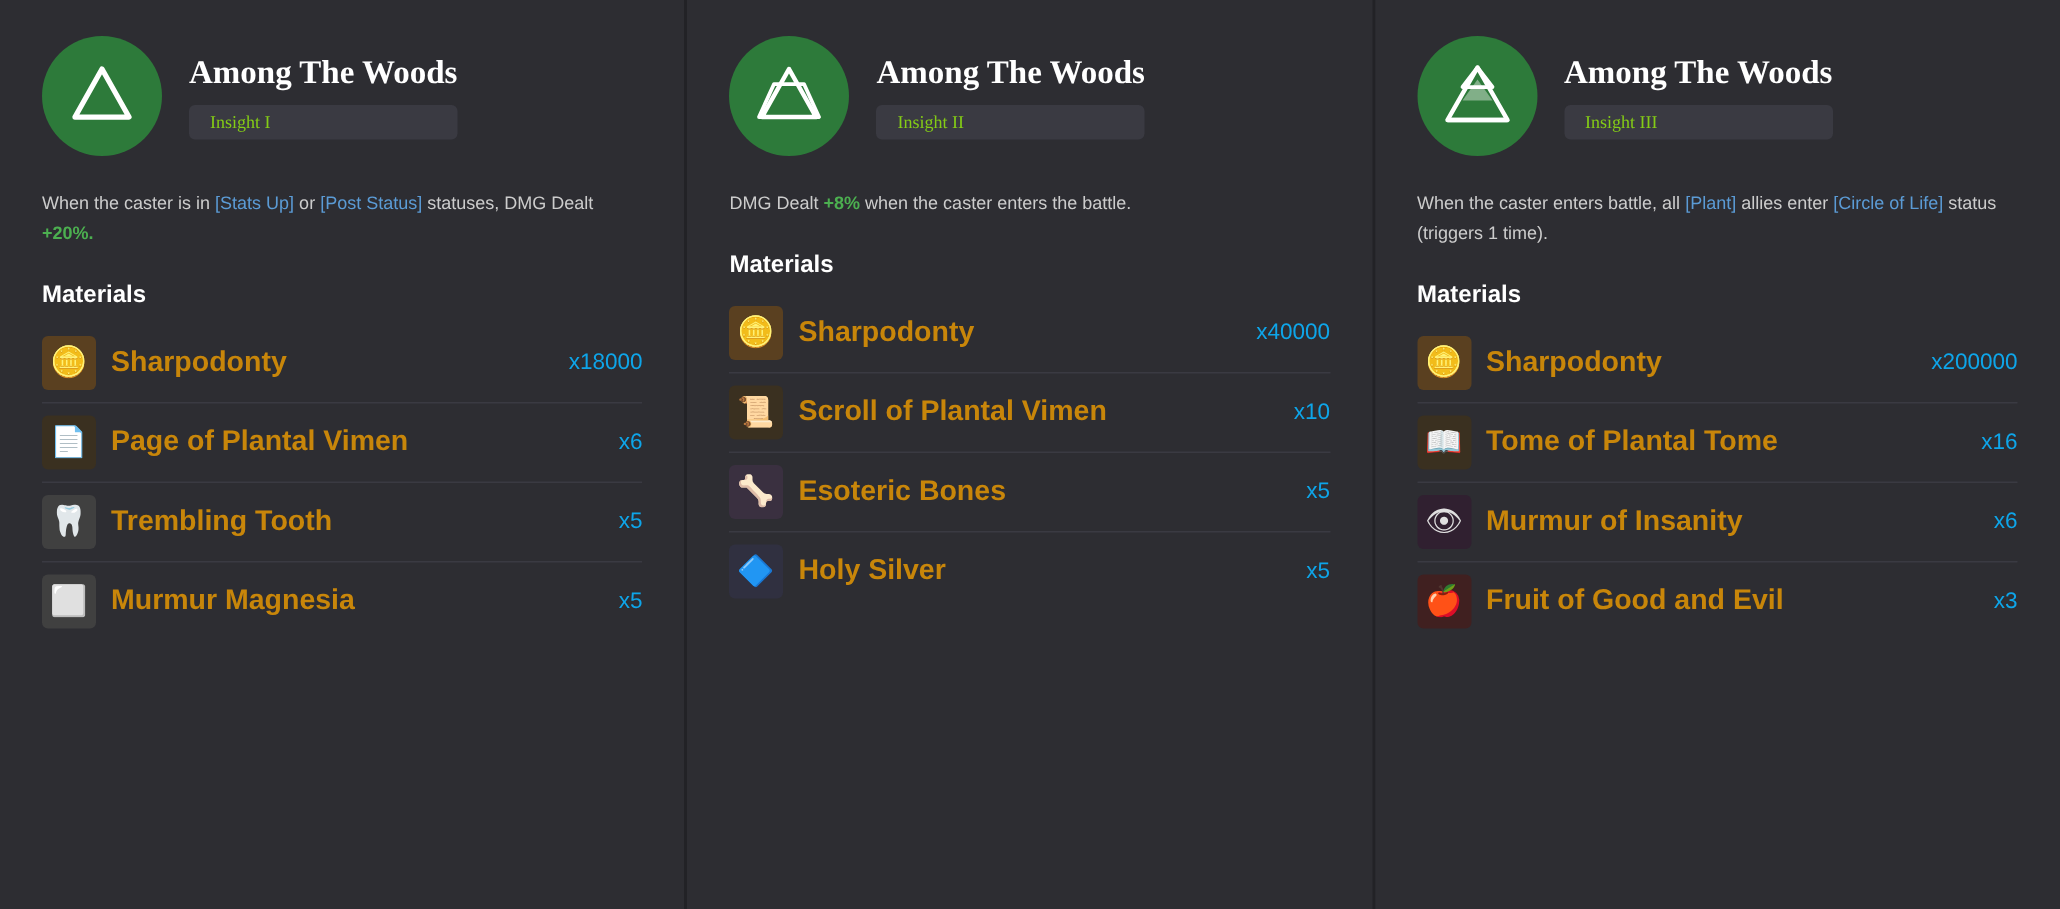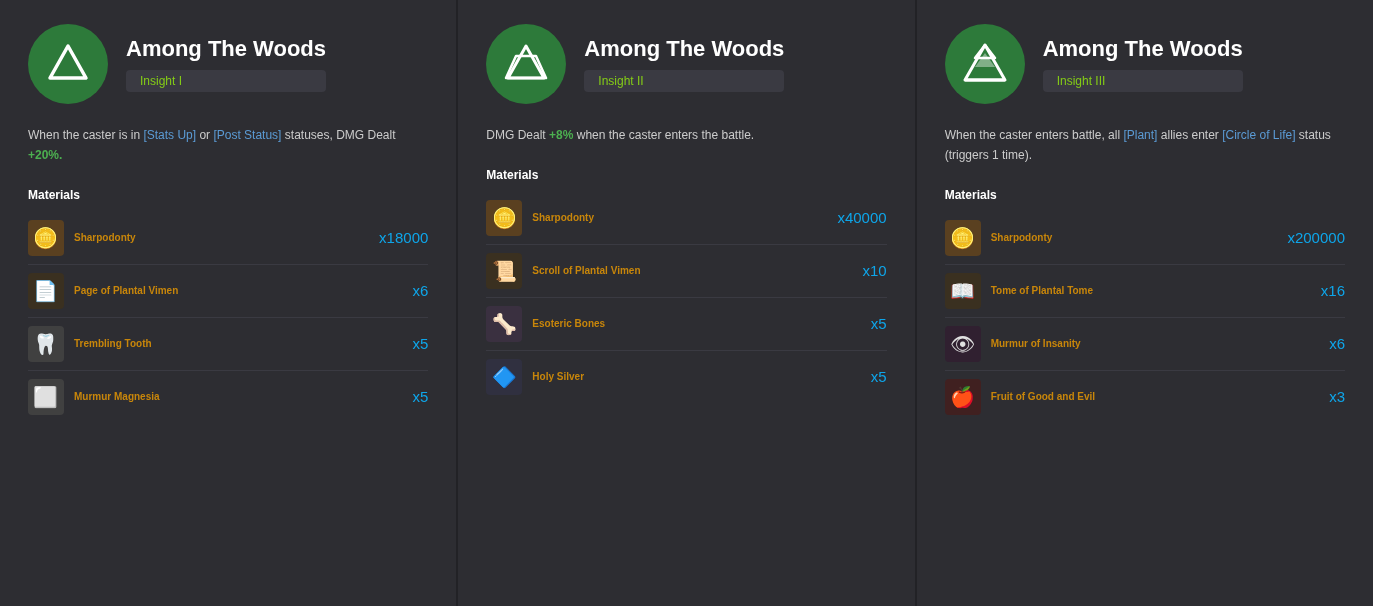--- a/index.html
+++ b/index.html
@@ -26,20 +26,21 @@
       gap: 0;
     }
     .panel:last-child {
       border-right: none;
     }
     .panel-header {
       display: flex;
       align-items: center;
       gap: 18px;
       margin-bottom: 22px;
+      font-family: Liberation Serif, serif;
     }
     .icon-circle {
       width: 80px;
       height: 80px;
       border-radius: 50%;
       background: #2d7a3a;
       display: flex;
       align-items: center;
       justify-content: center;
       flex-shrink: 0;
@@ -80,21 +81,21 @@
       font-weight: 500;
     }
     .highlight-green {
       color: #4caf50;
       font-weight: 700;
     }
     .materials-section {
       flex: 1;
     }
     .materials-title {
-      font-size: 12px;
+      font-size: 16px;
       font-weight: 700;
       color: #ffffff;
       margin-bottom: 10px;
     }
     .material-row {
       display: flex;
       align-items: center;
       gap: 10px;
       padding: 8px 0;
       border-bottom: 1px solid #3a3a42;
@@ -107,21 +108,21 @@
       height: 36px;
       border-radius: 4px;
       flex-shrink: 0;
       display: flex;
       align-items: center;
       justify-content: center;
       font-size: 20px;
     }
     .material-name {
       flex: 1;
-      font-size: 10px;
+      font-size: 19px;
       font-weight: 600;
       color: #c8860a;
     }
     .material-qty {
       font-size: 15px;
       color: #0ea5e9;
       font-weight: 400;
     }
 
     

